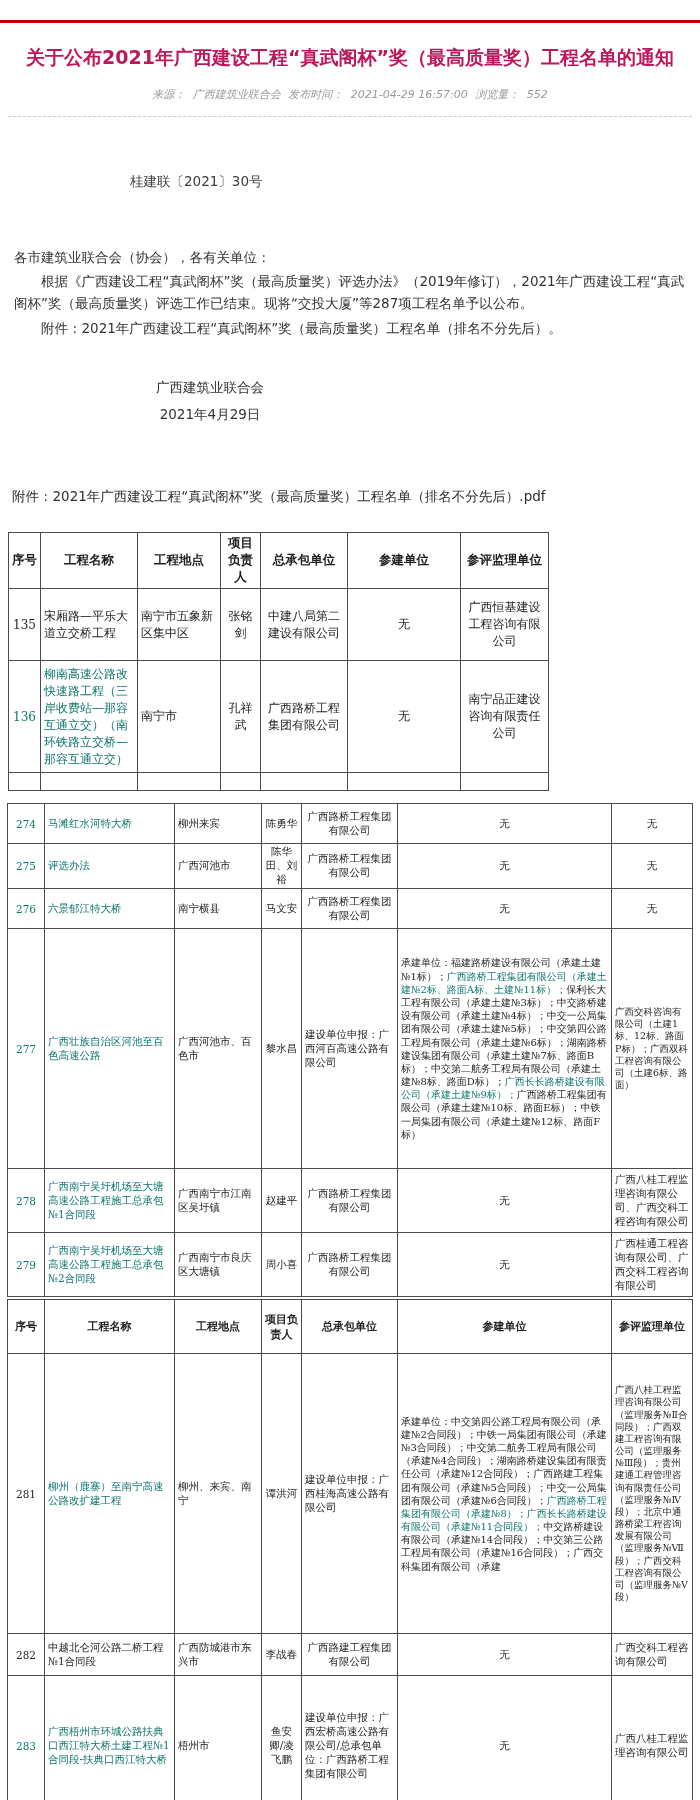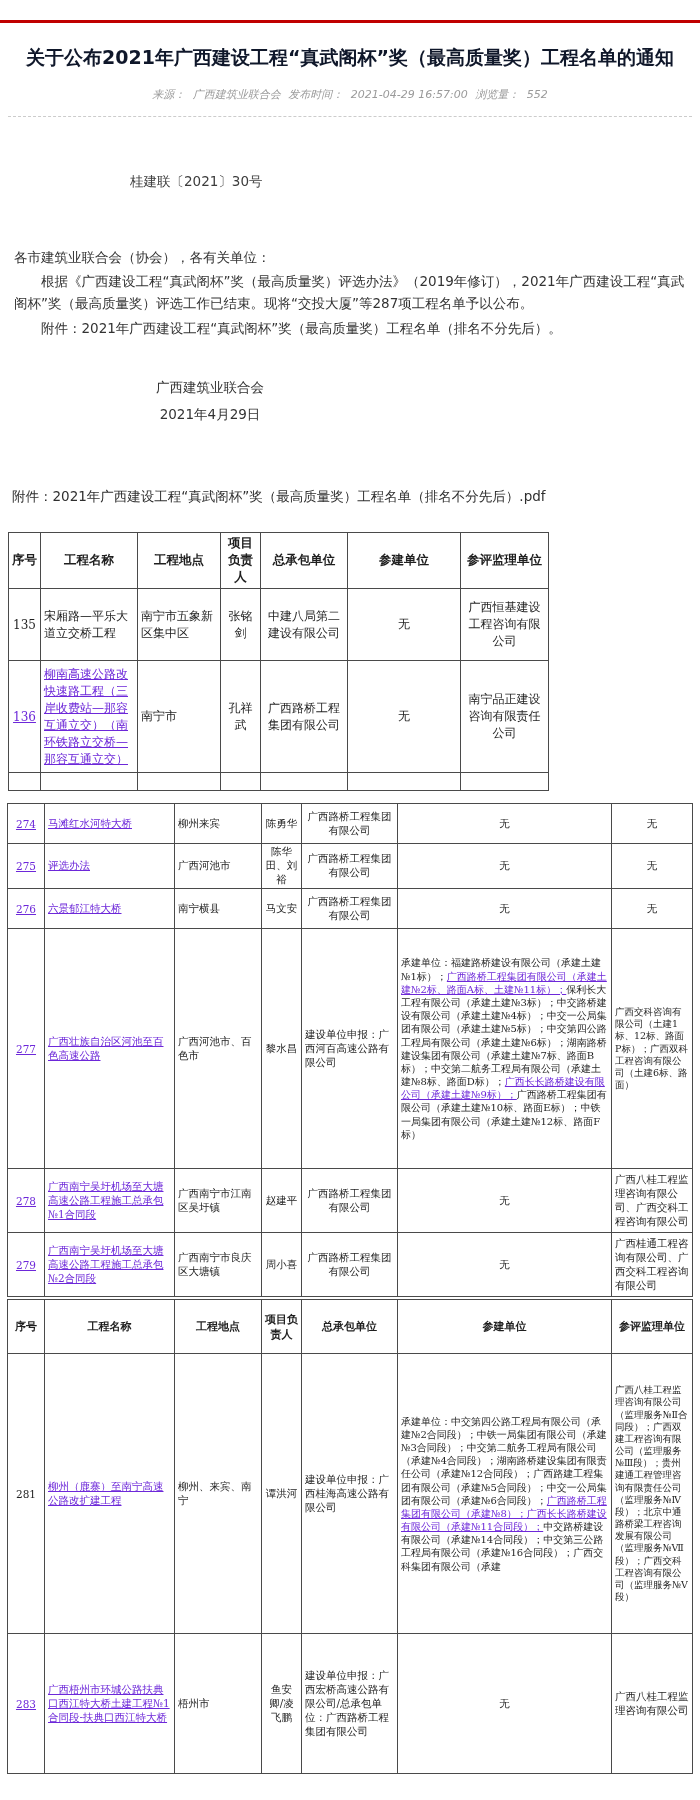--- a/index.html
+++ b/index.html
@@ -1,19 +1,19 @@
 <!DOCTYPE html>
 <html><head>
 <meta charset="utf-8">
 <style>
   html,body{margin:0;padding:0;background:#ffffff;}
   body{width:700px;height:1800px;overflow:hidden;
        font-family:"DejaVu Sans","Liberation Sans",sans-serif;color:#333;}
   .topline{height:3px;background:#c00000;margin-top:20px;}
-  .title{font-size:19px;font-weight:bold;color:#0f172a;text-align:center;
+  .title{font-size:19px;font-weight:bold;color:#be185d;text-align:center;
          margin:22px 8px 0 8px;line-height:1.35;}
   .meta{ text-align:center;font-size:11px;color:#9a9a9a;margin-top:16px;font-style:italic;}
   .meta span{margin:0 2px;}
   .dashed{border-bottom:1px dashed #cccccc;margin:14px 8px 0 8px;}
   .docnum{margin:56px 0 0 130px;font-size:13.5px;color:#3c3c3c;}
   .salutation{margin:58px 14px 0 14px;font-size:13.5px;color:#333;}
   .para{margin:4px 14px 0 14px;font-size:13.5px;line-height:1.62;
         text-indent:2em;color:#333;}
   .sign{margin:34px 0 0 156px;width:fit-content;text-align:center;
         font-size:13.5px;line-height:2.0;color:#333;}
@@ -23,21 +23,21 @@
   td,th{border:1px solid #4a4a4a;padding:1px 3px;vertical-align:middle;
         word-break:break-all;overflow:hidden;}
   th{font-weight:bold;text-align:center;}
   .t1{width:540px;margin:26px 0 0 8px;font-size:12px;}
   .t1 th{font-size:12.5px;}
   .t23{width:685px;margin:12px 0 0 7px;font-size:10.5px;padding-left:32px;}
   .t23 th{font-size:11px;}
   .t3{margin-top:2px;}
   .cC{text-align:center;}
   .cL{text-align:left;}
-  .red{color:#6d28d9;text-decoration:underline;}
+  .red{color:#0f766e;}
   .small{font-size:10px;line-height:1.32;margin-left:36px;}
   .tiny{font-size:9.5px;line-height:1.28;}
   .hdr1{height:56px;} .r135{height:72px;} .r136{height:112px;} .rEmpty{height:18px;}
   .r274{height:40px;} .r275{height:42px;} .r276{height:40px;} .r277{height:240px;}
   .r278{height:64px;} .r279{height:64px;}
   .hdr3{height:54px;} .r281{height:280px;} .r282{height:42px;} .r283{height:140px;}
 </style>
 </head>
 <body>
 
@@ -208,20 +208,29 @@
   </tr>
   <tr class="r281">
     <td class="cC">281</td>
     <td class="cL red">柳州（鹿寨）至南宁高速公路改扩建工程</td>
     <td class="cL">柳州、来宾、南宁</td>
     <td class="cC">谭洪河</td>
     <td class="cL">建设单位申报：广西桂海高速公路有限公司</td>
     <td class="cL small"><span>承建单位：中交第四公路工程局有限公司（承建№2合同段）；中铁一局集团有限公司（承建№3合同段）；中交第二航务工程局有限公司（承建№4合同段）；湖南路桥建设集团有限责任公司（承建№12合同段）；广西路建工程集团有限公司（承建№5合同段）；中交一公局集团有限公司（承建№6合同段）；</span><span class="red">广西路桥工程集团有限公司（承建№8）；广西长长路桥建设有限公司（承建№11合同段）；</span><span>中交路桥建设有限公司（承建№14合同段）；中交第三公路工程局有限公司（承建№16合同段）；广西交科集团有限公司（承建</span></td>
     <td class="cL tiny">广西八桂工程监理咨询有限公司（监理服务№Ⅱ合同段）；广西双建工程咨询有限公司（监理服务№Ⅲ段）；贵州建通工程管理咨询有限责任公司（监理服务№Ⅳ段）；北京中通路桥梁工程咨询发展有限公司（监理服务№Ⅶ段）；广西交科工程咨询有限公司（监理服务№Ⅴ段）</td>
   </tr>
+  <tr class="r282">
+    <td class="cC">282</td>
+    <td class="cL">中越北仑河公路二桥工程№1合同段</td>
+    <td class="cL">广西防城港市东兴市</td>
+    <td class="cC">李战春</td>
+    <td class="cC">广西路建工程集团有限公司</td>
+    <td class="cC">无</td>
+    <td class="cL">广西交科工程咨询有限公司</td>
+  </tr>
   <tr class="r283">
     <td class="cC red">283</td>
     <td class="cL red">广西梧州市环城公路扶典口西江特大桥土建工程№1合同段-扶典口西江特大桥</td>
     <td class="cL">梧州市</td>
     <td class="cC">鱼安卿/凌飞鹏</td>
     <td class="cL">建设单位申报：广西宏桥高速公路有限公司/总承包单位：广西路桥工程集团有限公司</td>
     <td class="cC">无</td>
     <td class="cL">广西八桂工程监理咨询有限公司</td>
   </tr>
 </tbody>

